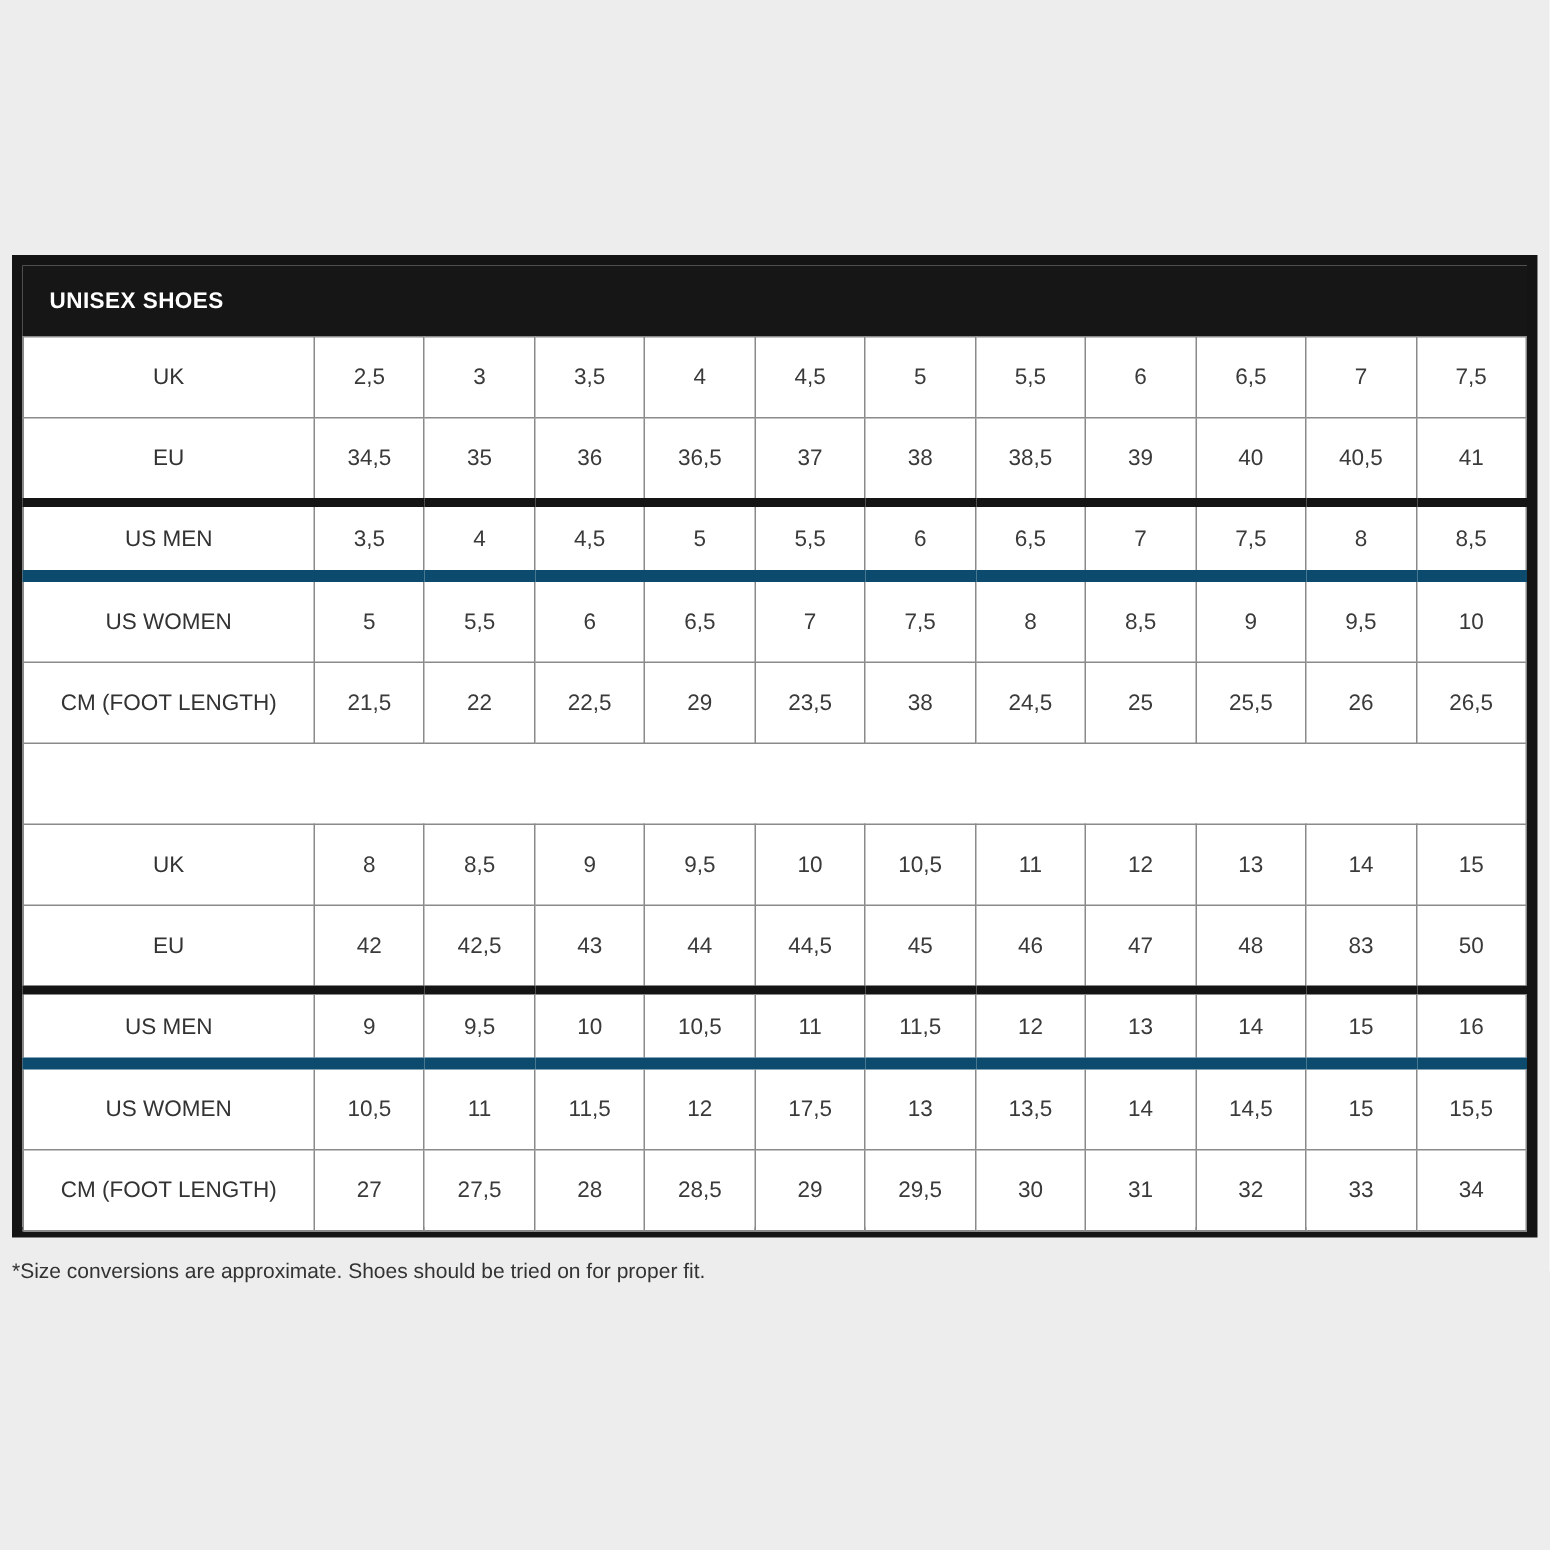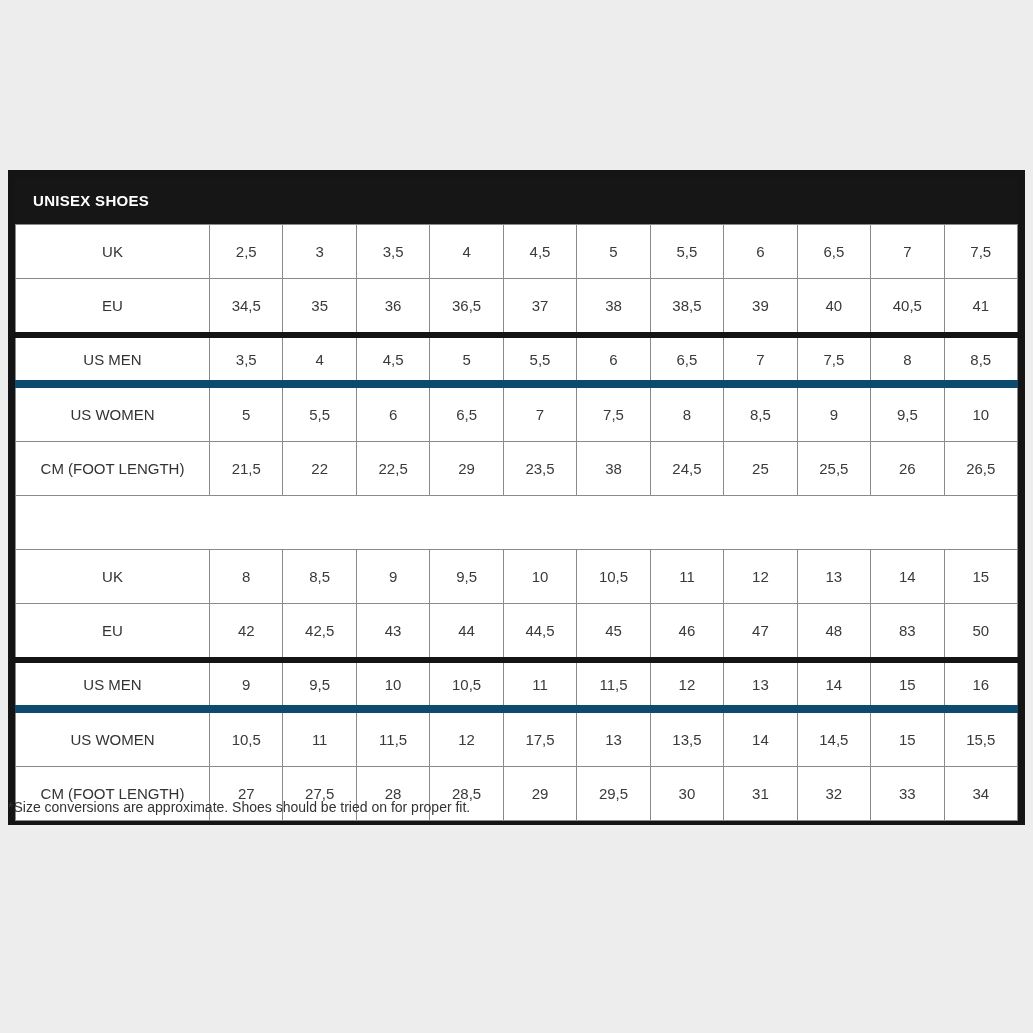--- a/index.html
+++ b/index.html
@@ -62,21 +62,21 @@
     border-bottom: 8px solid #0c4a6e;
     height: 42px;
   }
   table.size-table tr.spacer td {
     height: 53px;
     border: 1px solid #8a8a8a;
   }
   .footnote {
     position: absolute;
     left: 8px;
-    top: 798px;
+    top: 838px;
     font-size: 14px;
     color: #333333;
     line-height: 18px;
   }
 </style>
 </head>
 <body>
 
 <div class="size-chart-wrap">
   <div class="table-title-bar">

